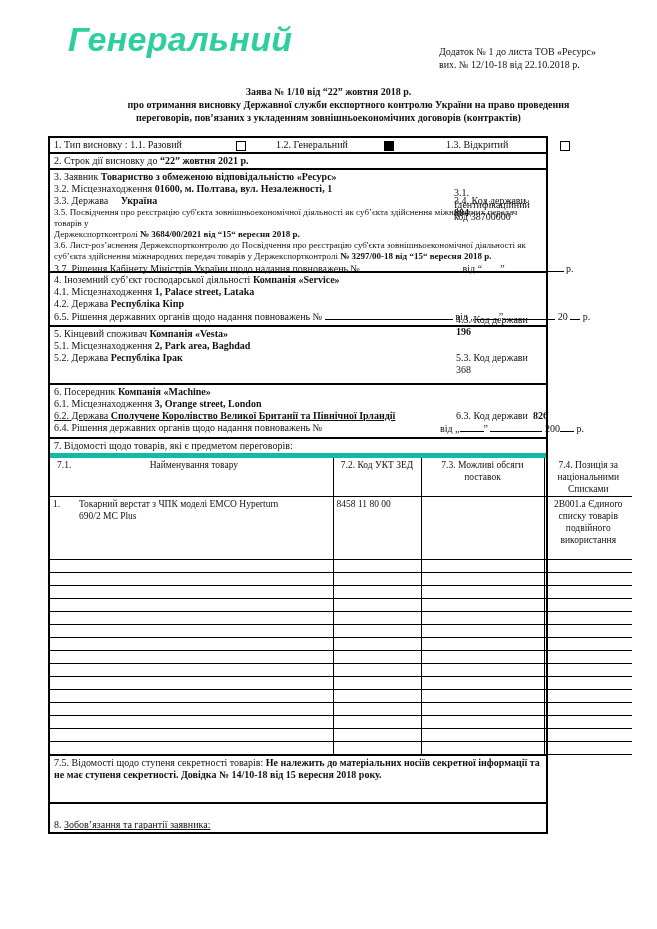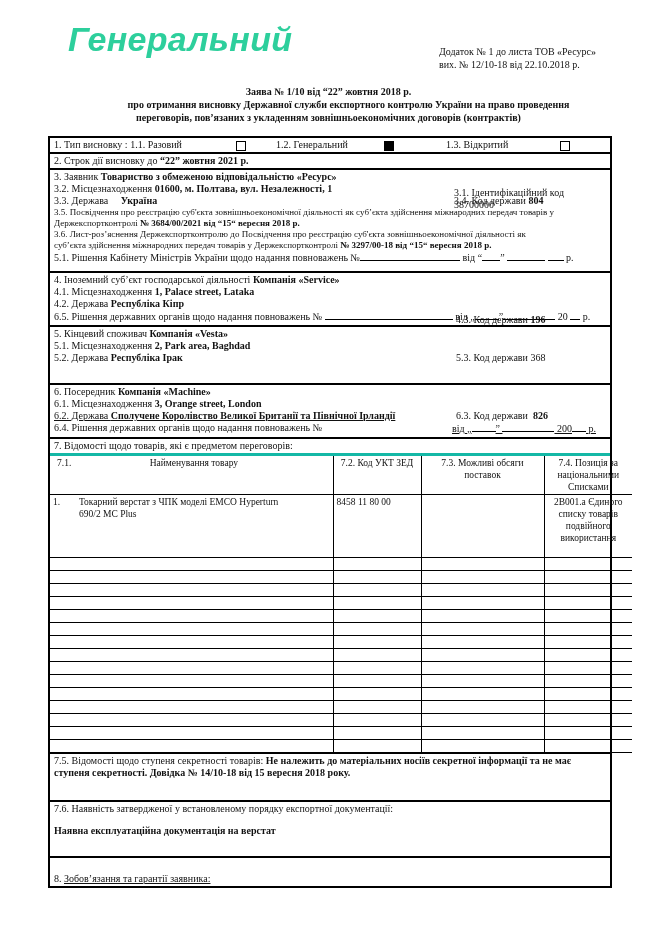--- a/index.html
+++ b/index.html
@@ -4,23 +4,23 @@
 <style>
   html, body { margin: 0; padding: 0; background: #ffffff; }
   body { width: 657px; height: 929px; position: relative; overflow: hidden;
          font-family: "Liberation Serif", serif; color: #111; font-size: 10px; }
   .big-title { position: absolute; left: 68px; top: 20px; font-family: "Liberation Sans", sans-serif;
                font-style: italic; font-weight: bold; font-size: 34px; color: #2dcf9c; letter-spacing: 0.3px; }
   .annex { position: absolute; left: 439px; top: 45px; font-size: 10px; line-height: 13px; }
   .head { position: absolute; left: 0; width: 657px; top: 85px; text-align: center; font-weight: bold;
           font-size: 10px; line-height: 13px; }
   .head .l2 { padding-left: 40px; }
-  .form { position: absolute; left: 48px; top: 136px; width: 564px; border: 2px solid #000; border-top: 2px solid #000; box-sizing: border-box; }
+  .form { position: absolute; left: 48px; top: 136px; width: 500px; border: 2px solid #000; border-top: 2px solid #000; box-sizing: border-box; }
   .sec { border-bottom: 2px solid #000; padding: 1px 4px; line-height: 12px; position: relative; }
-  .sec.thin { border-bottom: 3px solid #14b8a6; }
+  .sec.thin { border-bottom: 5px solid #14b8a6; }
   .sm { font-size: 9px; line-height: 11px; }
   b { font-weight: bold; }
   .cb { display: inline-block; width: 8px; height: 8px; border: 1px solid #000; vertical-align: -1px; margin: 0 4px; }
   .cb.on { background: #000; }
   .right { position: absolute; }
   .ul { display: inline-block; border-bottom: 1px solid #000; height: 9px; vertical-align: baseline; }
   table.goods { width: 100%; border-collapse: collapse; table-layout: fixed; }
   table.goods td, table.goods th { border: 1px solid #000; font-weight: normal; font-size: 9.5px; line-height: 12px; vertical-align: top; padding: 1px 3px; }
   table.goods th { text-align: center; }
   table.goods tr.empty td { height: 12px; padding: 0; }
@@ -68,21 +68,21 @@
     <div><span>3.2. Місцезнаходження </span><b>01600, м. Полтава, вул. Незалежності, 1</b></div>
     <div style="position:relative;height:12px;">
       <span style="white-space:pre;margin-top:48px;">3.3. Держава     </span><b>Україна</b>
       <span class="right" style="left:400px;top:0;"><span>3.4. Код держави </span><b>804</b></span>
     </div>
     <div class="sm">3.5. Посвідчення про реєстрацію суб'єкта зовнішньоекономічної діяльності як суб’єкта здійснення міжнародних передач товарів у</div>
     <div class="sm"><span>Держекспортконтролі  </span><b>№ 3684/00/2021 від “15“ вересня 2018 р.</b></div>
     <div class="sm">3.6. Лист-роз’яснення Держекспортконтролю до Посвідчення про реєстрацію суб'єкта зовнішньоекономічної діяльності як</div>
     <div class="sm"><span>суб’єкта здійснення міжнародних передач товарів у Держекспортконтролі  </span><b>№ 3297/00-18 від “15“ вересня 2018 р.</b></div>
     <div style="white-space:nowrap;">
-      <span>5.1. Рішення Кабінету Міністрів України  щодо надання повноважень №</span><span class="ul" style="width:100px;"></span>
+      <span>3.7. Рішення Кабінету Міністрів України  щодо надання повноважень №</span><span class="ul" style="width:100px;"></span>
       <span>від “</span><span class="ul" style="width:18px;"></span><span>”</span>
       <span class="ul" style="width:38px;"></span>
       <span class="ul" style="width:16px;"></span>
       <span>р.</span>
     </div>
   </div>
 
   <div class="sec" style="height:50px;">
     <div><span>4. Іноземний суб’єкт господарської діяльності </span><b>Компанія «Service»</b></div>
     <div><span>4.1. Місцезнаходження  </span><b>1, Palace street, Lataka</b></div>
@@ -111,21 +111,21 @@
 
   <div class="sec" style="height:50px;">
     <div><span>6. Посередник </span><b>Компанія «Machine»</b></div>
     <div><span>6.1. Місцезнаходження  </span><b>3, Orange street, London</b></div>
     <div style="position:relative;height:12px;white-space:nowrap;text-decoration:underline;">
       <span>6.2. Держава </span><b>Сполучене Королівство Великої Британії та Північної Ірландії</b>
       <span class="right" style="left:402px;top:0;"><span style="white-space:pre;">6.3. Код держави  </span><b>826</b></span>
     </div>
     <div style="position:relative;height:12px;white-space:nowrap;">
       <span>6.4. Рішення державних органів щодо надання повноважень №</span>
-      <span class="right" style="left:398px;top:0;text-decoration:underline;">
+      <span class="right" style="left:386px;top:0;">
         <span>від „</span><span class="ul" style="width:24px;"></span><span>”</span>
         <span class="ul" style="width:52px;"></span>
         <span>200</span><span class="ul" style="width:14px;"></span>
         <span>р.</span>
       </span>
     </div>
   </div>
 
   <div class="sec thin">7. Відомості щодо товарів, які є предметом переговорів:</div>
   <div style="border-bottom:1px solid #000;">
@@ -250,24 +250,19 @@
             <td></td>
           </tr>
         </tbody>
     </table>
   </div>
 
   <div class="sec" style="height:44px;">
     <span>7.5. Відомості щодо ступеня секретності товарів: </span><b>Не належить до матеріальних носіїв секретної інформації  та  не має ступеня секретності. Довідка № 14/10-18 від 15 вересня 2018 року.</b>
   </div>
 
-  <div class="sec" style="height:52px;">
-    <div>7.6. Наявність затвердженої у встановленому порядку експортної документації:</div>
-    <div style="height:10px;"></div>
-    <b>Наявна експлуатаційна документація на верстат</b>
-  </div>
 
   <div class="sec" style="height:26px;border-bottom:none;">
     <div style="position:absolute;bottom:1px;left:4px;">
       <span>8. </span><span class="u">Зобов’язання та гарантії заявника:</span>
     </div>
   </div>
 </div>
 
 </body></html>

